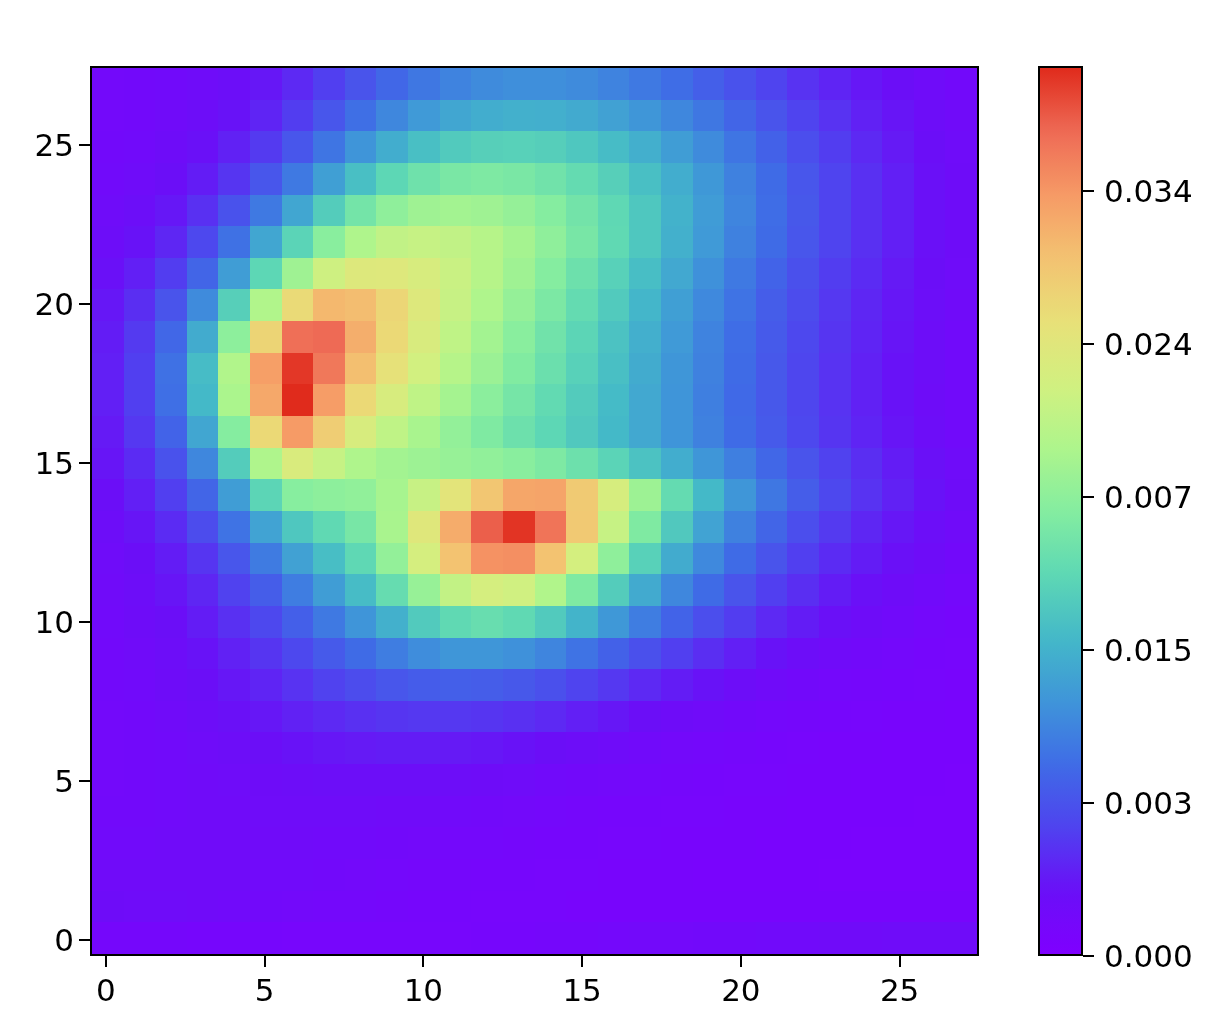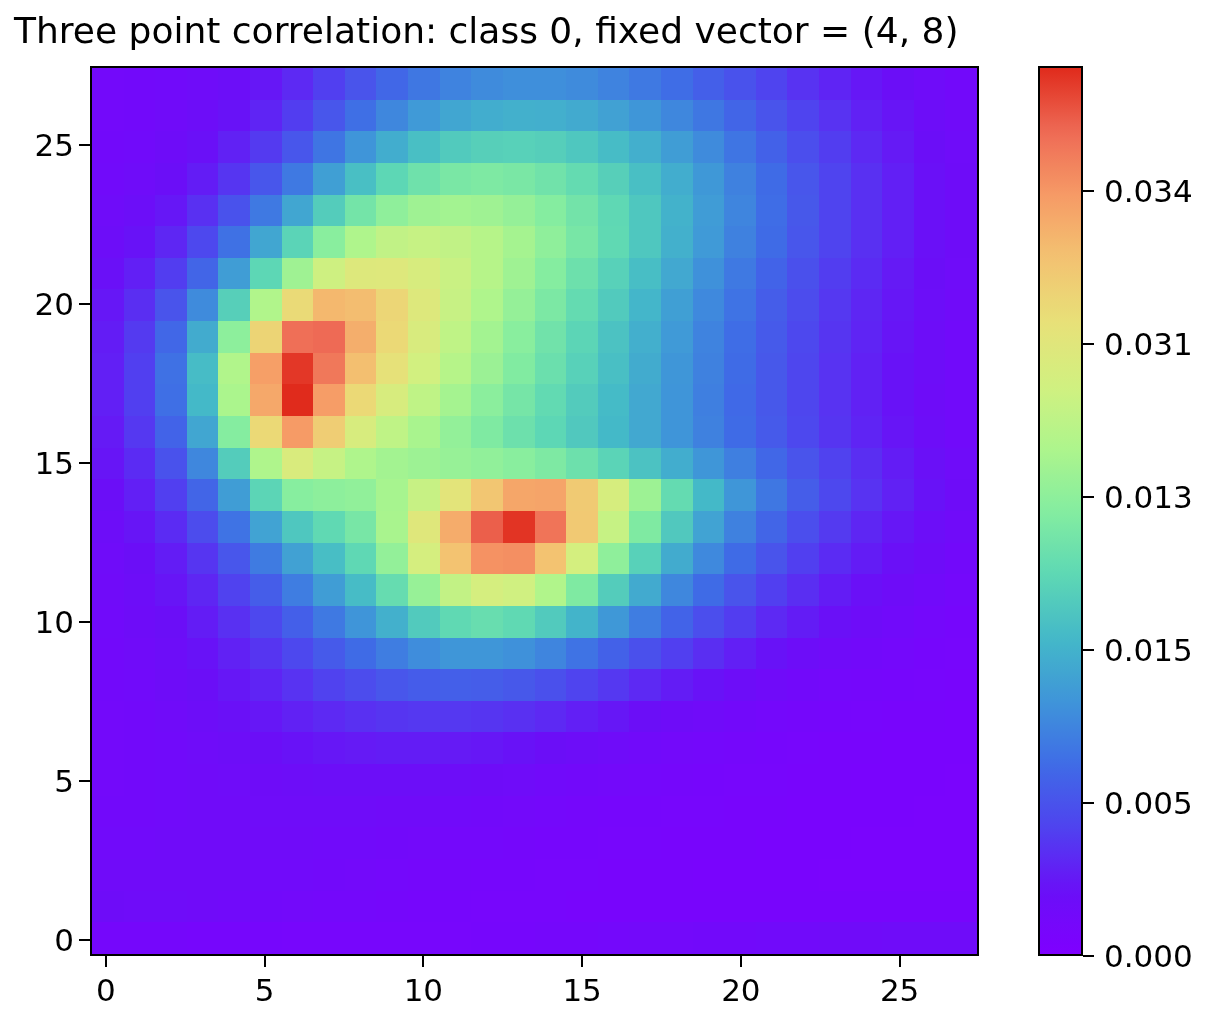--- a/index.html
+++ b/index.html
@@ -127,21 +127,20 @@
     width: 11px;
     height: 2px;
     background: #000000;
   }
 </style>
 </head>
 <body>
 
 <div id="figure">
 
-  <div id="title">Three point correlation: class 0, fixed vector = (4, 8)</div>
 
   <div id="axes">
     <div id="heatmap" style="grid-template-columns: repeat(28, 1fr); grid-template-rows: repeat(28, 1fr);">
         <div style="background: rgb(115, 9, 250);"></div>
         <div style="background: rgb(114, 9, 250);"></div>
         <div style="background: rgb(113, 10, 250);"></div>
         <div style="background: rgb(111, 12, 249);"></div>
         <div style="background: rgb(108, 14, 248);"></div>
         <div style="background: rgb(102, 23, 246);"></div>
         <div style="background: rgb(93, 41, 243);"></div>
@@ -953,25 +952,25 @@
       <div class="xtick-label" style="left: 899.625px;">25</div>
       <div class="xtick-mark" style="left: 898.625px;"></div>
     </div>
 
   <div id="colorbar">
     <div id="colorbar-gradient" style="background: linear-gradient(rgb(224, 43, 28) 0%, rgb(227, 57, 41) 1.59%, rgb(230, 71, 53) 3.17%, rgb(233, 85, 66) 4.76%, rgb(236, 99, 79) 6.35%, rgb(239, 111, 87) 7.94%, rgb(241, 122, 91) 9.52%, rgb(242, 133, 94) 11.11%, rgb(244, 143, 98) 12.7%, rgb(246, 154, 102) 14.29%, rgb(245, 163, 104) 15.87%, rgb(245, 172, 107) 17.46%, rgb(244, 181, 109) 19.05%, rgb(243, 190, 112) 20.63%, rgb(242, 197, 114) 22.22%, rgb(239, 204, 115) 23.81%, rgb(237, 211, 117) 25.4%, rgb(234, 217, 118) 26.98%, rgb(232, 224, 120) 28.57%, rgb(227, 228, 122) 30.16%, rgb(222, 231, 124) 31.75%, rgb(217, 235, 125) 33.33%, rgb(212, 238, 127) 34.92%, rgb(206, 241, 129) 36.51%, rgb(198, 242, 132) 38.1%, rgb(190, 243, 135) 39.68%, rgb(182, 244, 137) 41.27%, rgb(174, 245, 140) 42.86%, rgb(165, 243, 144) 44.44%, rgb(155, 241, 149) 46.03%, rgb(146, 240, 153) 47.62%, rgb(137, 238, 158) 49.21%, rgb(128, 235, 162) 50.79%, rgb(119, 230, 167) 52.38%, rgb(111, 225, 171) 53.97%, rgb(102, 221, 176) 55.56%, rgb(94, 216, 180) 57.14%, rgb(88, 209, 184) 58.73%, rgb(82, 202, 189) 60.32%, rgb(77, 195, 193) 61.9%, rgb(71, 188, 198) 63.49%, rgb(67, 181, 202) 65.08%, rgb(66, 173, 206) 66.67%, rgb(65, 165, 209) 68.25%, rgb(64, 157, 213) 69.84%, rgb(63, 149, 217) 71.43%, rgb(63, 140, 220) 73.02%, rgb(63, 131, 223) 74.6%, rgb(63, 122, 226) 76.19%, rgb(63, 113, 229) 77.78%, rgb(65, 103, 231) 79.37%, rgb(68, 94, 233) 80.95%, rgb(72, 85, 235) 82.54%, rgb(75, 76, 237) 84.13%, rgb(79, 67, 239) 85.71%, rgb(85, 55, 241) 87.3%, rgb(91, 44, 243) 88.89%, rgb(97, 32, 244) 90.48%, rgb(103, 21, 246) 92.06%, rgb(108, 13, 248) 93.65%, rgb(113, 10, 250) 95.24%, rgb(118, 7, 251) 96.83%, rgb(122, 3, 253) 98.41%, rgb(127, 0, 255) 100%);"></div>
   </div>
   <div id="cbtick-layer">
       <div class="cbtick-label" style="top: 956px;">0.000</div>
       <div class="cbtick-mark" style="top: 955px;"></div>
-      <div class="cbtick-label" style="top: 803.079px;">0.005</div>
+      <div class="cbtick-label" style="top: 803.079px;">0.003</div>
       <div class="cbtick-mark" style="top: 802.079px;"></div>
       <div class="cbtick-label" style="top: 650.158px;">0.015</div>
       <div class="cbtick-mark" style="top: 649.158px;"></div>
-      <div class="cbtick-label" style="top: 497.237px;">0.013</div>
+      <div class="cbtick-label" style="top: 497.237px;">0.007</div>
       <div class="cbtick-mark" style="top: 496.237px;"></div>
-      <div class="cbtick-label" style="top: 344.316px;">0.031</div>
+      <div class="cbtick-label" style="top: 344.316px;">0.024</div>
       <div class="cbtick-mark" style="top: 343.316px;"></div>
       <div class="cbtick-label" style="top: 191.395px;">0.034</div>
       <div class="cbtick-mark" style="top: 190.395px;"></div>
     </div>
 
 </div>
 
 </body></html>

